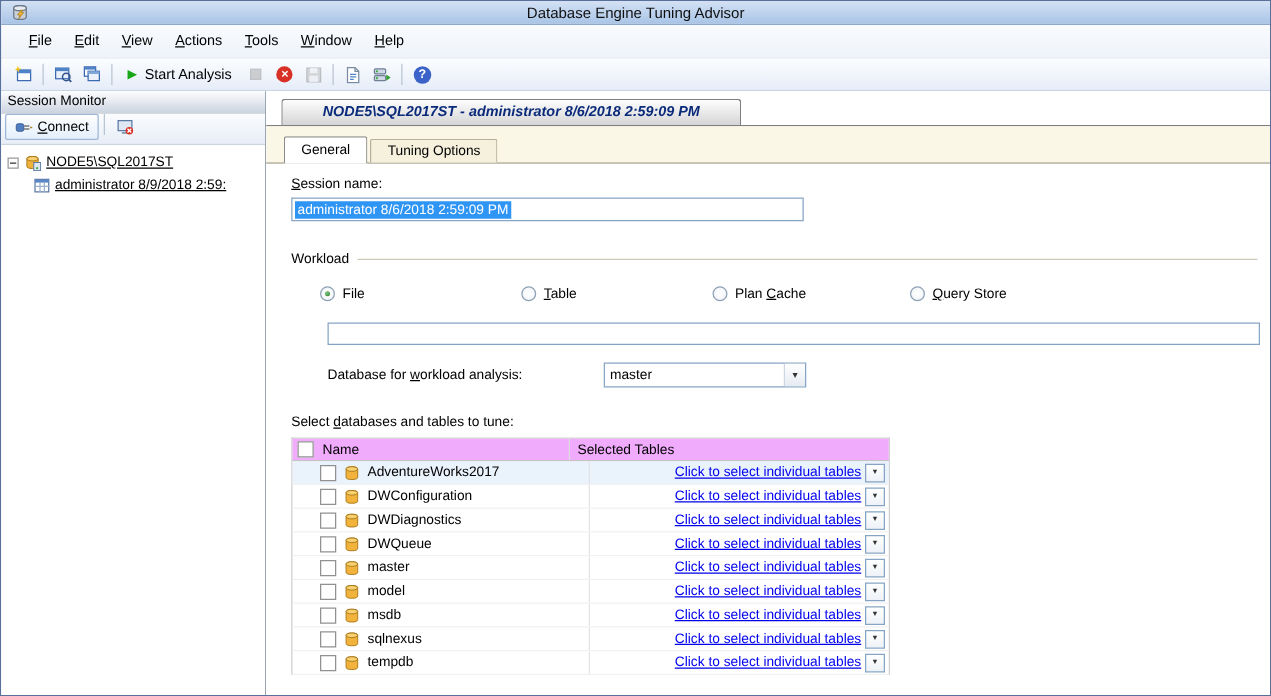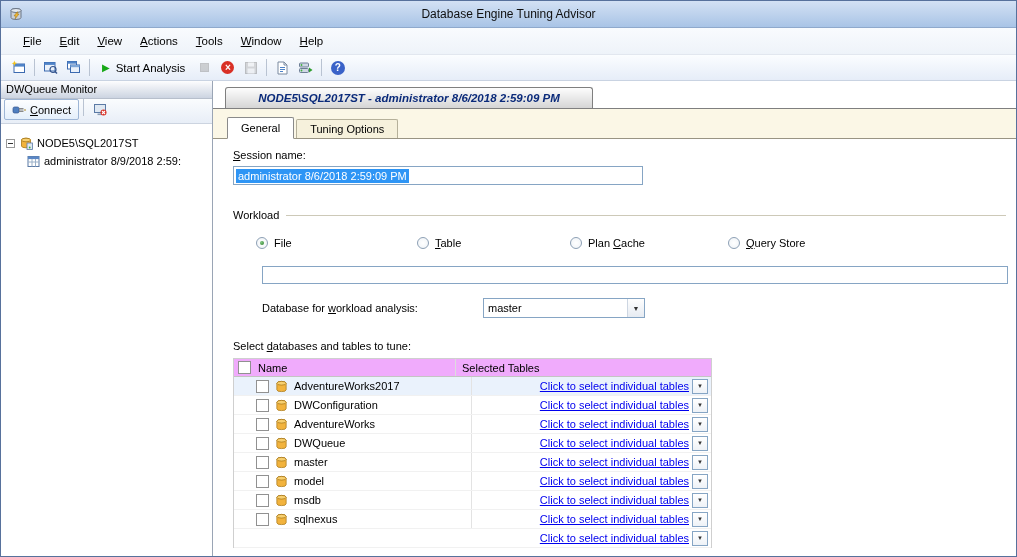--- a/index.html
+++ b/index.html
@@ -3,21 +3,21 @@
 <meta charset="utf-8">
 <style>
   * { box-sizing: border-box; margin: 0; padding: 0; }
   html,body { background:#dfe5ec; }
   body { font-family: "Liberation Sans", sans-serif; font-size: 11px; color:#000; }
 
   .window { width:1017px; height:557px; border:1px solid #57719c; background:#fff;
             display:flex; flex-direction:column; overflow:hidden; position:relative; }
 
   
-  .titlebar { height:27px; flex:0 0 auto; background:linear-gradient(#d3e1f4,#a9c4e6);
+  .titlebar { height:19px; flex:0 0 auto; background:linear-gradient(#d3e1f4,#a9c4e6);
               border-bottom:1px solid #8fa9cc; display:flex; align-items:center; padding:0 7px; }
   .app-icon { width:16px; height:16px; flex:0 0 auto; }
   .title-text { flex:1; text-align:center; font-size:12px; color:#101010; }
   .title-spacer { width:16px; }
 
   
   .menubar { height:27px; flex:0 0 auto; background:linear-gradient(#f9fbfe,#eef3f9);
              border-bottom:1px solid #e2e7ef; display:flex; align-items:center; padding-left:13px; }
   .menu-item { padding:5px 9px; font-size:11.5px; cursor:default; }
 
@@ -41,21 +41,21 @@
   
   .left-panel { width:212px; flex:0 0 auto; border-right:1px solid #9aa5b5; background:#fff;
                 display:flex; flex-direction:column; }
   .panel-header { height:18px; background:linear-gradient(#fdfdfe,#ccd4e1); border-bottom:1px solid #b7bfcc;
                   font-size:11px; padding:2px 5px; }
   .panel-toolbar { height:25px; background:linear-gradient(#fafcfe,#e8eef7); border-bottom:1px solid #ccd4e0;
                    display:flex; padding:0 3px; }
   .connect-btn { display:flex; align-items:center; gap:4px; height:21px; padding:0 7px;
                  border:1px solid #9eb6d6; background:linear-gradient(#fdfeff,#e4effb); border-radius:2px; font-size:11px; }
   .ptbtn { width:24px; height:21px; display:flex; align-items:center; justify-content:center; }
-  .tree { flex:1; background:#fff; padding-top:10px; overflow:hidden; }
+  .tree { flex:1; background:#fff; padding-top:5px; overflow:hidden;text-decoration:underline; }
   .tree-row { display:flex; align-items:center; height:18px; gap:4px; padding-left:5px;
               white-space:nowrap; overflow:hidden; font-size:11px; }
   .tree-row.child { padding-left:26px; }
   .expander { width:9px; height:9px; border:1px solid #999; background:#fff; position:relative; flex:0 0 auto; }
   .expander::after { content:""; position:absolute; left:1px; right:1px; top:3px; height:1px; background:#333; }
 
   
   .main { flex:1; min-width:0; display:flex; flex-direction:column; background:#fff; }
   .doctab-row { height:28px; flex:0 0 auto; display:flex; align-items:flex-end; padding-left:12px;
                 border-bottom:1px solid #7f7f7f; background:#fff; }
@@ -224,21 +224,21 @@
     </span>
     <span class="tsep"></span>
     <span class="tbtn">
       <span class="help-circle">?</span>
     </span>
   </div>
 
   <div class="bodyrow">
 
     <div class="left-panel">
-      <div class="panel-header">DWQueue Monitor</div>
+      <div class="panel-header">Session Monitor</div>
       <div class="panel-toolbar">
         <span class="connect-btn">
           <span>
             <svg width="14" height="13" viewBox="0 0 14 13">
               <rect x="1" y="4" width="6" height="6" rx="1.5" fill="#4f7fc0" stroke="#33538c" stroke-width="0.7"></rect>
               <line x1="7" y1="5.8" x2="11.5" y2="5.8" stroke="#777" stroke-width="1.3"></line>
               <line x1="7" y1="8.2" x2="11.5" y2="8.2" stroke="#777" stroke-width="1.3"></line>
               <line x1="12" y1="7" x2="14" y2="7" stroke="#b08a28" stroke-width="1.2"></line>
             </svg>
           </span>
@@ -386,21 +386,21 @@
 
           <div class="db-row">
             <span class="c-name">
               <span class="checkbox"></span>
               <span class="dbicon">
                   <svg width="13" height="13" viewBox="0 0 14 14">
                     <path d="M2 3.5 Q2 1.5 7 1.5 Q12 1.5 12 3.5 L12 10.5 Q12 12.5 7 12.5 Q2 12.5 2 10.5 Z" fill="#f2b33d" stroke="#a87818" stroke-width="0.8"></path>
                     <ellipse cx="7" cy="3.5" rx="5" ry="2" fill="#f8d070" stroke="#a87818" stroke-width="0.8"></ellipse>
                   </svg>
                 </span>
-              <span>AdventureWorks</span>
+              <span>DWDiagnostics</span>
             </span>
             <span class="c-sel">
               <a class="tbl-link" href="#">Click to select individual tables</a>
               <span class="mini-combo">▼</span>
             </span>
           </div>
 
           <div class="db-row">
             <span class="c-name">
               <span class="checkbox"></span>
@@ -480,20 +480,30 @@
                 </span>
               <span>sqlnexus</span>
             </span>
             <span class="c-sel">
               <a class="tbl-link" href="#">Click to select individual tables</a>
               <span class="mini-combo">▼</span>
             </span>
           </div>
 
           <div class="db-row">
+            <span class="c-name">
+              <span class="checkbox"></span>
+              <span class="dbicon">
+                  <svg width="13" height="13" viewBox="0 0 14 14">
+                    <path d="M2 3.5 Q2 1.5 7 1.5 Q12 1.5 12 3.5 L12 10.5 Q12 12.5 7 12.5 Q2 12.5 2 10.5 Z" fill="#f2b33d" stroke="#a87818" stroke-width="0.8"></path>
+                    <ellipse cx="7" cy="3.5" rx="5" ry="2" fill="#f8d070" stroke="#a87818" stroke-width="0.8"></ellipse>
+                  </svg>
+                </span>
+              <span>tempdb</span>
+            </span>
             <span class="c-sel">
               <a class="tbl-link" href="#">Click to select individual tables</a>
               <span class="mini-combo">▼</span>
             </span>
           </div>
 
         </div>
       </div>
     </div>
   </div>

